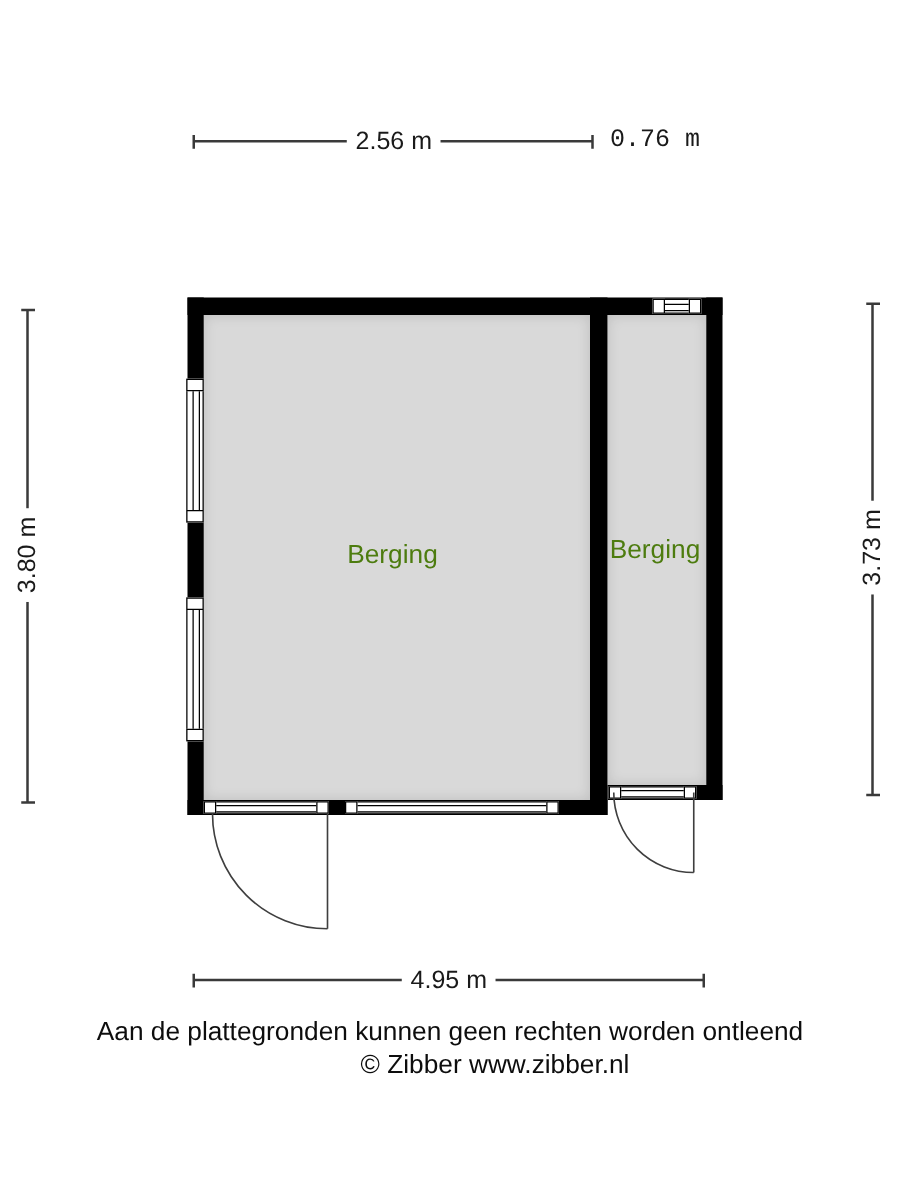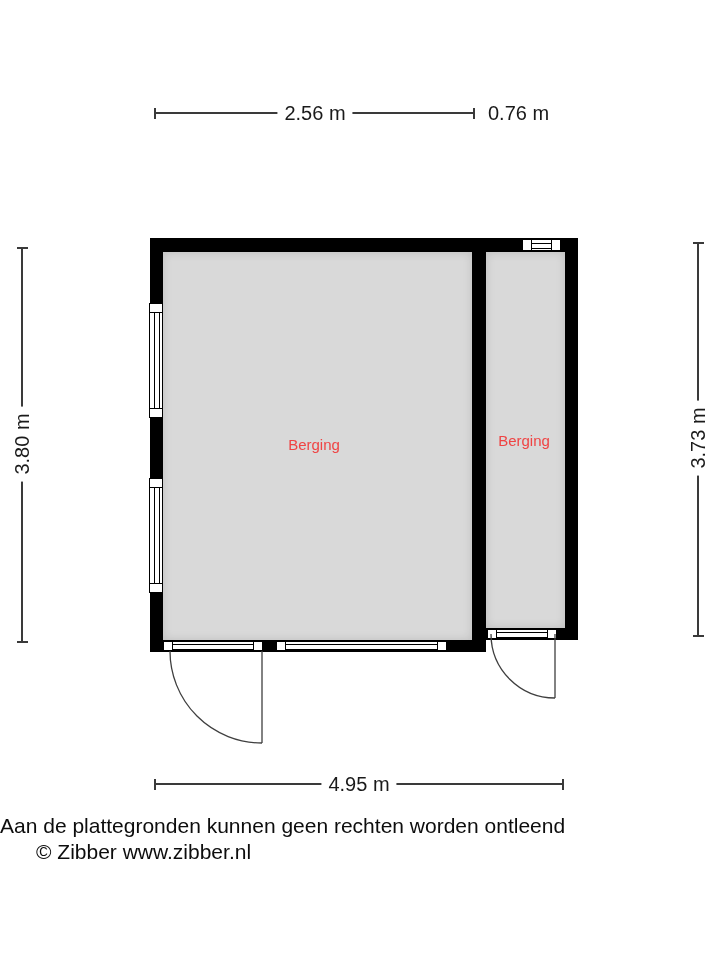--- a/index.html
+++ b/index.html
@@ -32,30 +32,30 @@
   
   .dim-line-h{position:absolute;height:2px;background:#3a3a3a;}
   .dim-line-v{position:absolute;width:2px;background:#3a3a3a;}
   .tick-v{position:absolute;width:2px;height:11px;background:#3a3a3a;}
   .tick-h{position:absolute;width:11px;height:2px;background:#3a3a3a;}
   .dim-label{
     position:absolute;font-size:20px;line-height:1;background:#fff;
     padding:3px 7px;white-space:nowrap;transform:translate(-50%,-50%);
   }
   .dim-label.rot{transform:translate(-50%,-50%) rotate(-90deg);}
-  .dim-label.plain{transform:translate(0,-50%);padding:3px 0;}
+  .dim-label.plain{transform:translate(0,-50%);padding:3px 0;font-family:Liberation Mono, monospace;}
 
   
   .room-label{
-    position:absolute;font-size:15px;color:#ef4444;white-space:nowrap;
+    position:absolute;font-size:21px;color:#4d7c0f;white-space:nowrap;
     transform:translate(-50%,-50%);
   }
 
   
-  .footer{position:absolute;left:0;width:720px;text-align:left;font-size:21px;color:#0d0d0d;}
+  .footer{position:absolute;left:0;width:720px;text-align:center;font-size:21px;color:#0d0d0d;}
 
   svg.overlay{position:absolute;left:0;top:0;pointer-events:none;}
 </style>
 </head>
 <body>
 
 <div>
   <div class="tick-v abs" style="left:154px;top:108px;"></div>
   <div class="dim-line-h abs" style="left:155px;top:112px;width:319px;"></div>
   <div class="tick-v abs" style="left:473px;top:108px;"></div>

